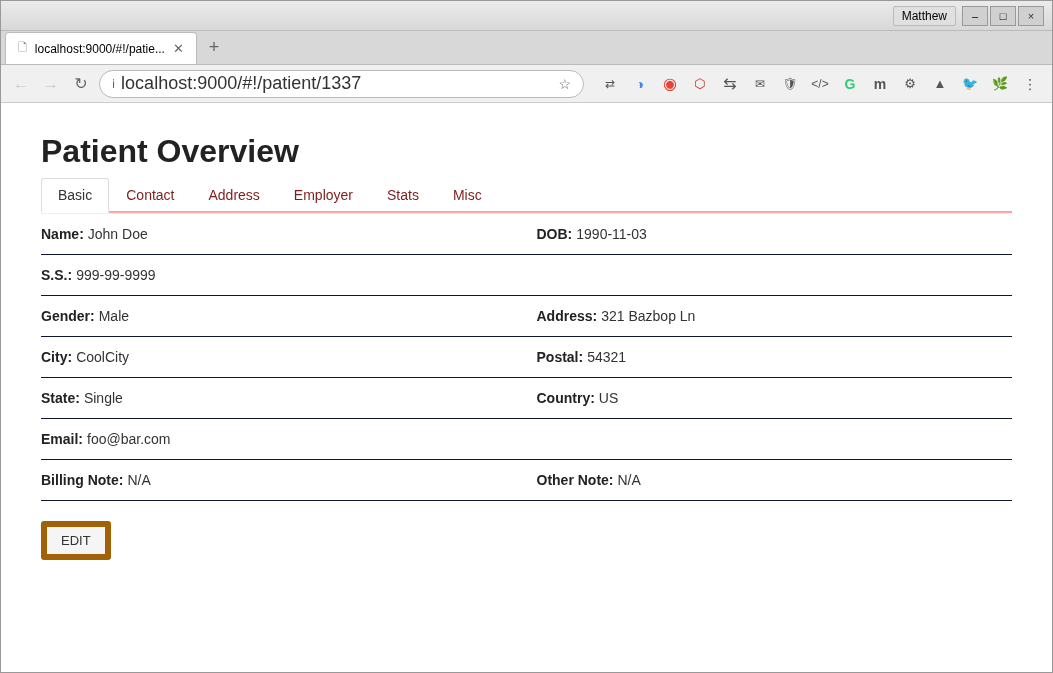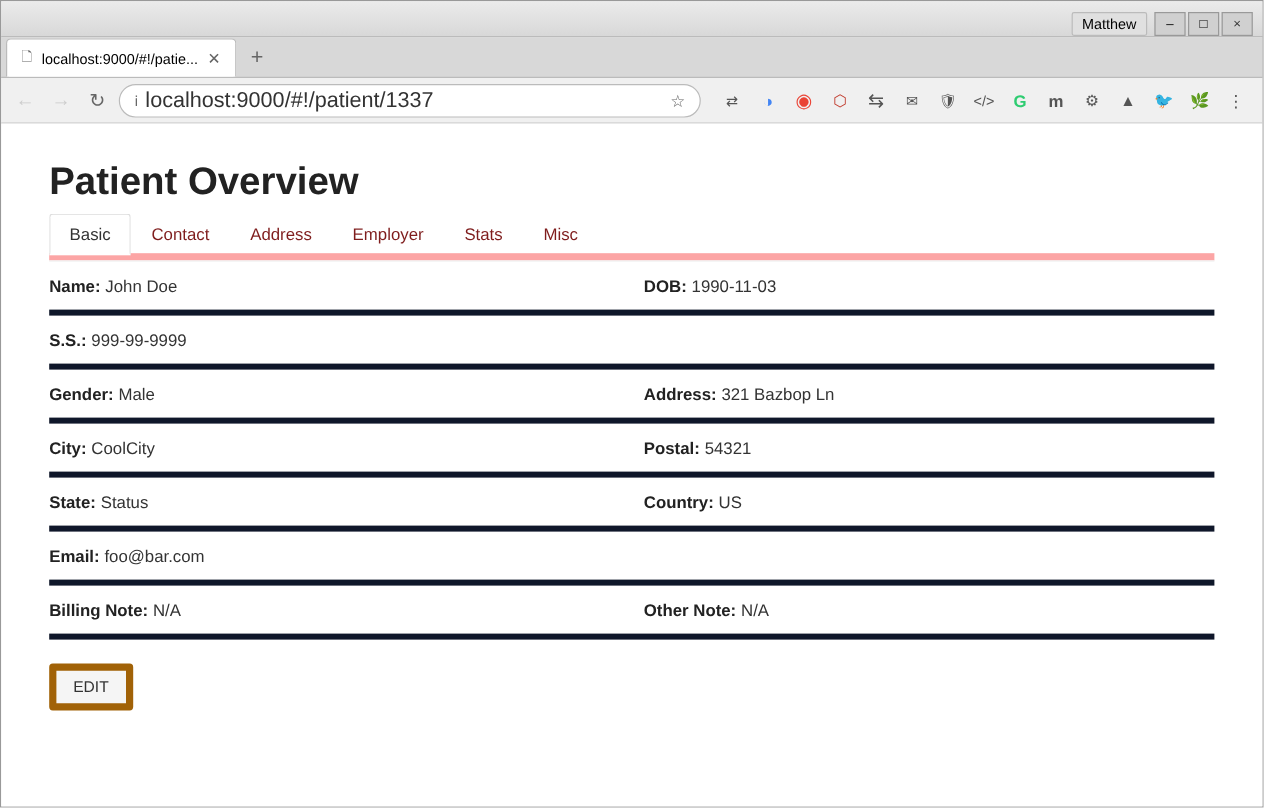--- a/index.html
+++ b/index.html
@@ -12,21 +12,21 @@
       background: #f0f0f0;
       border: 1px solid #999;
       display: flex;
       flex-direction: column;
     }
 
     .title-bar {
       background: linear-gradient(to bottom, #ebebeb, #d8d8d8);
       height: 30px;
       display: flex;
-      align-items: flex-end;
+      align-items: center;
       padding: 0 8px;
       border-bottom: 1px solid #bbb;
       justify-content: space-between;
     }
 
     .title-bar-right {
       display: flex;
       align-items: center;
       gap: 4px;
     }
@@ -182,21 +182,21 @@
     .page-title {
       font-size: 32px;
       font-weight: bold;
       color: #222;
       margin-bottom: 8px;
     }
 
     
     .tabs-nav {
       display: flex;
-      border-bottom: 6px solid #fca5a5;
+      border-bottom: 2px solid #fca5a5;
       margin-bottom: 0;
     }
 
     .tab-item {
       padding: 8px 16px;
       cursor: pointer;
       font-size: 14px;
       color: #7f1d1d;
       border: 1px solid transparent;
       margin-bottom: -2px;
@@ -211,21 +211,21 @@
       border-radius: 3px 3px 0 0;
     }
 
     
     .data-section {
       margin-top: 0;
     }
 
     .data-row {
       display: flex;
-      border-bottom: 5px solid #0f172a;
+      border-bottom: 1px solid #0f172a;
       padding: 12px 0;
       gap: 20px;
     }
 
     .data-row:first-child {
       border-top: 1px solid #eee;
       margin-top: 0;
     }
 
     .data-col {
@@ -359,21 +359,21 @@
             <span class="data-value">CoolCity</span>
           </div>
           <div class="data-col">
             <span class="data-label">Postal:</span>
             <span class="data-value">54321</span>
           </div>
         </div>
         <div class="data-row">
           <div class="data-col">
             <span class="data-label">State:</span>
-            <span class="data-value">Status</span>
+            <span class="data-value">Single</span>
           </div>
           <div class="data-col">
             <span class="data-label">Country:</span>
             <span class="data-value">US</span>
           </div>
         </div>
         <div class="data-row">
           <div class="data-col">
             <span class="data-label">Email:</span>
             <span class="data-value">foo@bar.com</span>

